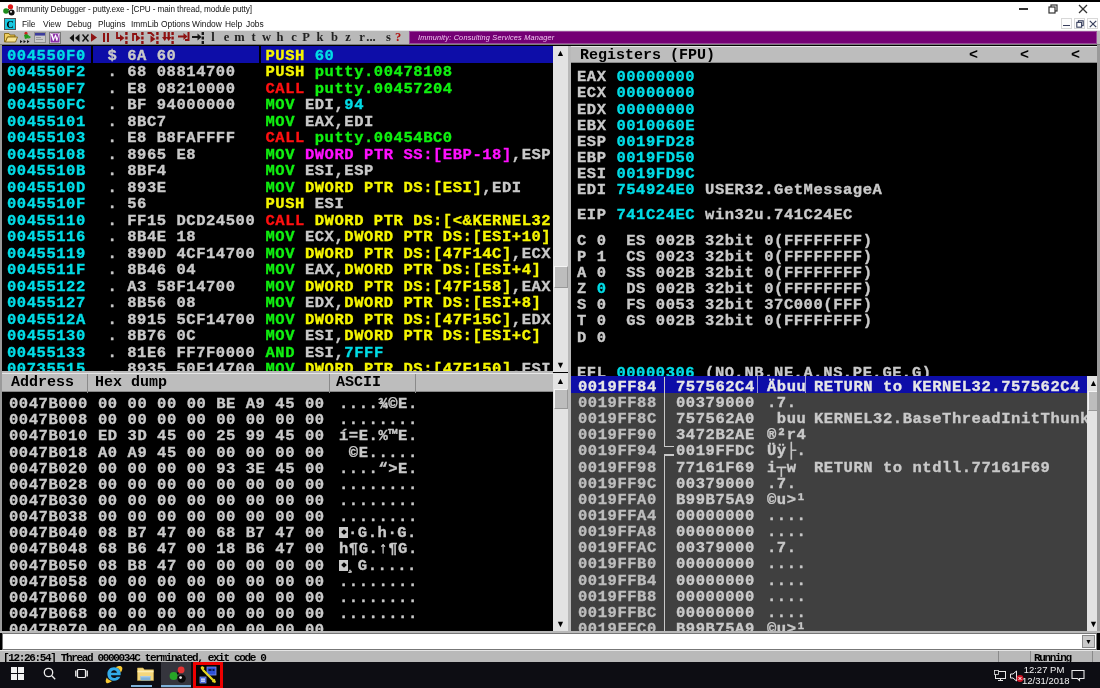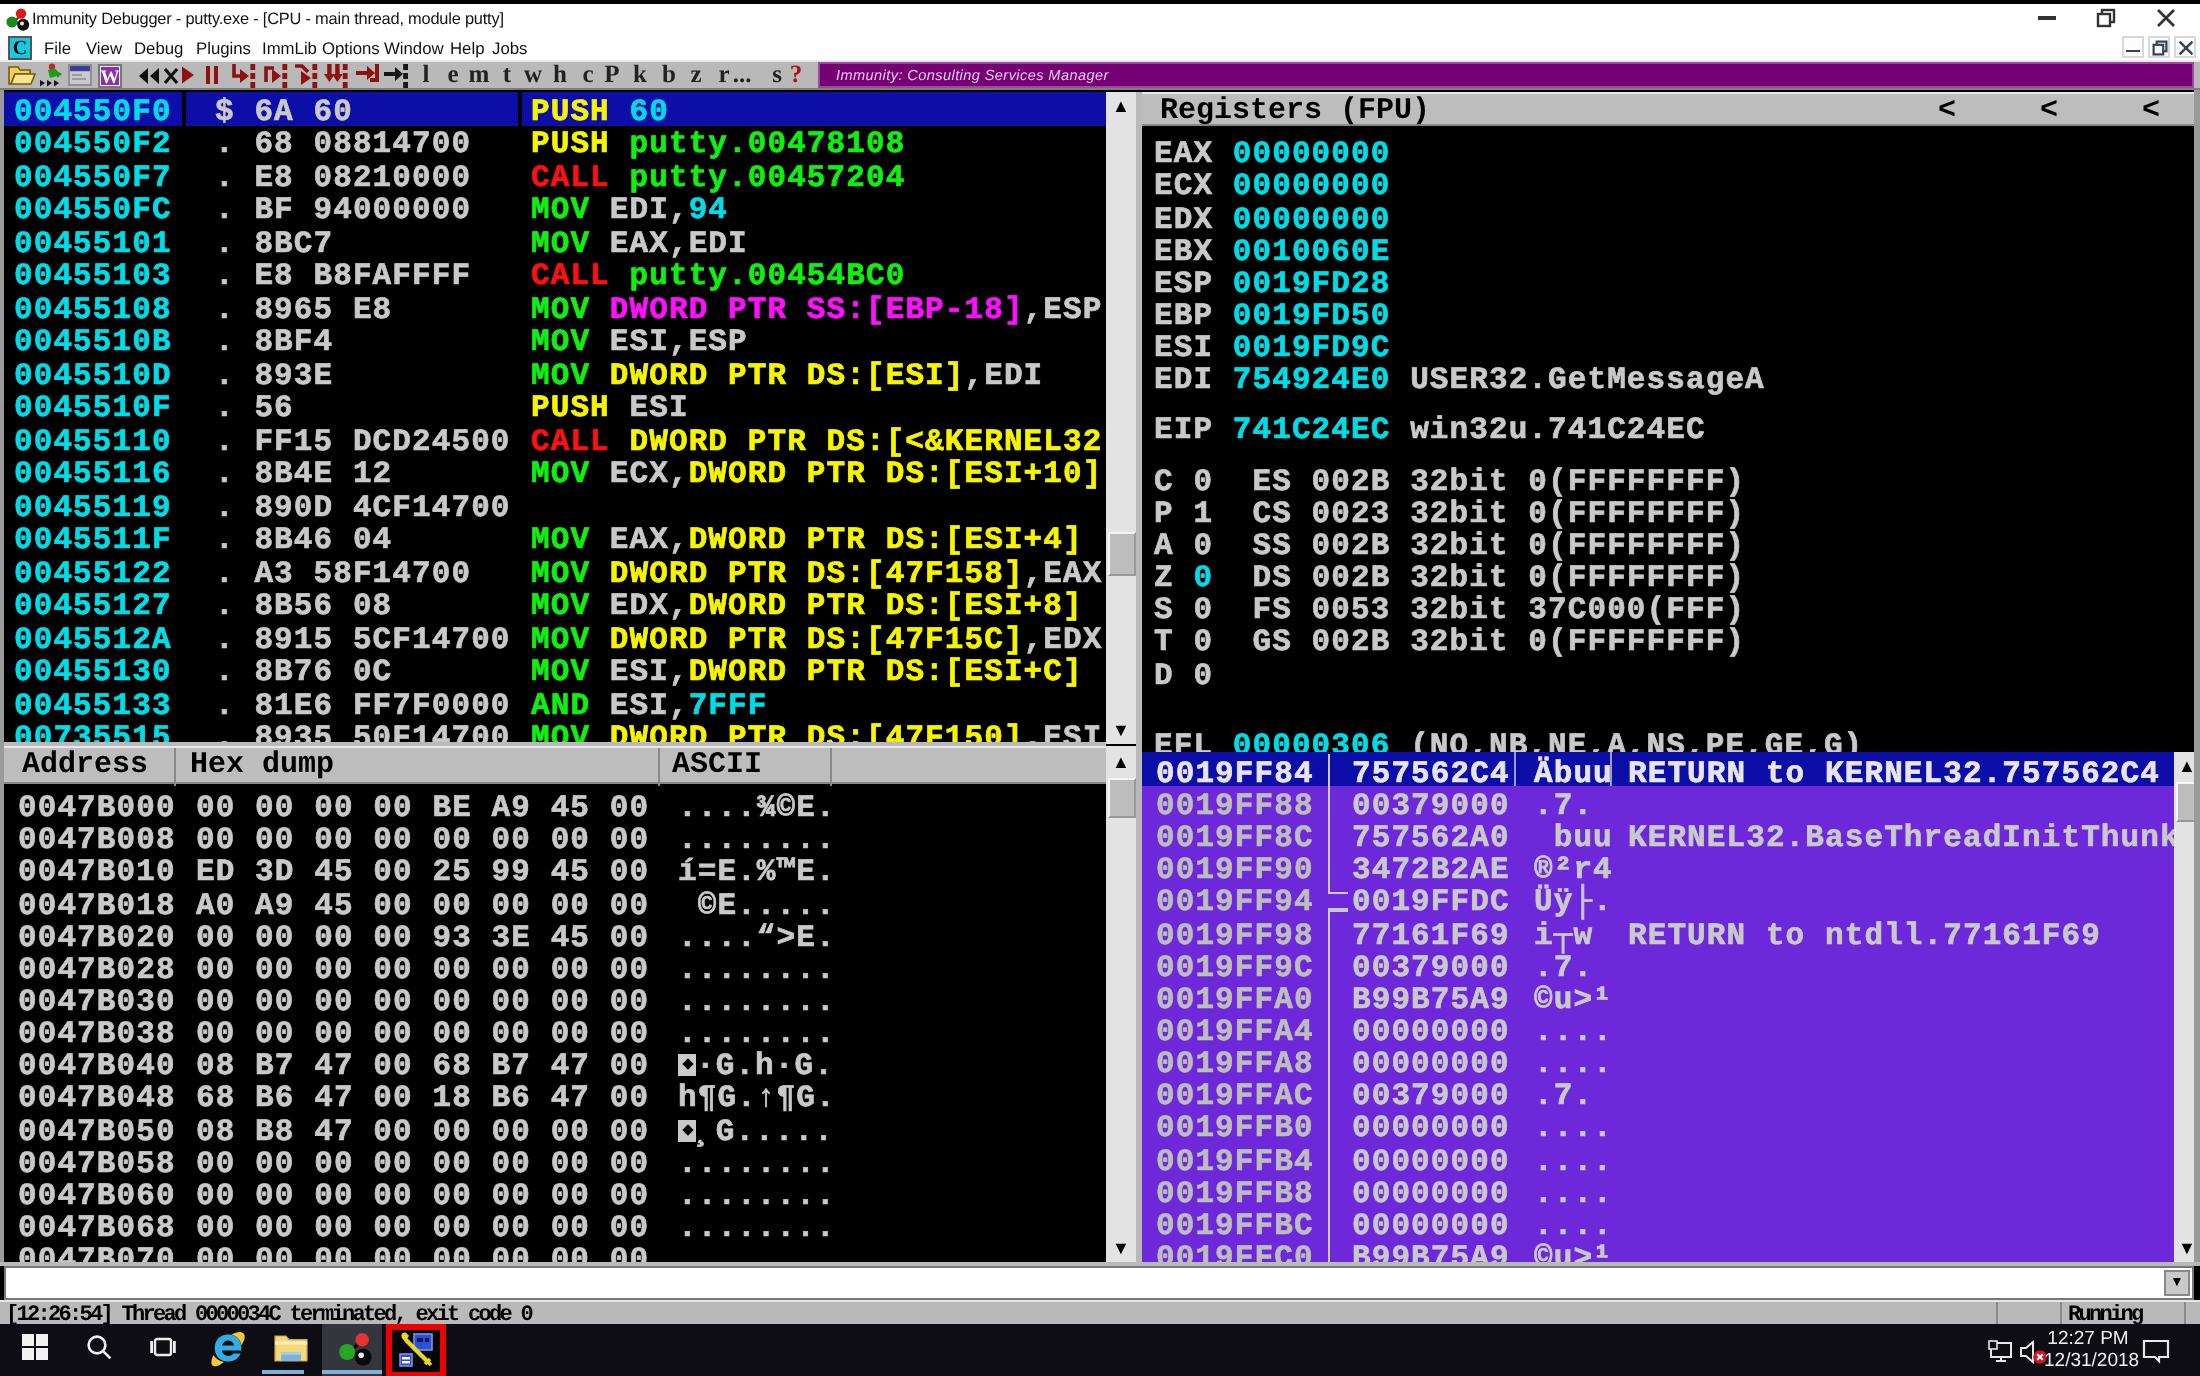--- a/index.html
+++ b/index.html
@@ -24,21 +24,21 @@
 
 #disasm{left:2px;top:46px;width:551px;height:326px;background:#000;overflow:hidden;}
 #dis-sel{position:absolute;left:0;top:0;width:551px;height:17.4px;background:#0d0da8;}
 #regpanel{left:571px;top:46px;width:529px;height:329.5px;background:#000;overflow:hidden;}
 #reghdr{position:absolute;left:0;top:0;width:529px;height:17px;background:#bdbdbd;border-top:1px solid #e8e8e8;border-bottom:1px solid #888;
  font-family:"Liberation Mono",monospace;font-weight:bold;font-size:15px;color:#000;line-height:15px;}
 #hexpanel{left:2px;top:373px;width:551px;height:258px;background:#000;overflow:hidden;}
 #hexhdr{position:absolute;left:0;top:0;width:551px;height:19px;background:#bdbdbd;border-top:1px solid #e8e8e8;border-bottom:1px solid #888;
  font-family:"Liberation Mono",monospace;font-weight:bold;font-size:15px;color:#000;line-height:17px;}
 .hsep{position:absolute;top:0;width:1px;height:19px;background:#8a8a8a;}
-#stackpanel{left:571px;top:375.5px;width:516px;height:255.5px;background:#6d28d9;overflow:hidden;}
+#stackpanel{left:571px;top:375.5px;width:516px;height:255.5px;background:#404040;overflow:hidden;}
 #stk-sel{position:absolute;left:0;top:0.3px;width:516px;height:16.9px;background:#0d0da8;}
 
 .sb{position:absolute;background:#e3e3e3;}
 .sbthumb{position:absolute;background:#bdbdbd;border:1px solid #999;border-top-color:#f5f5f5;border-left-color:#f5f5f5;}
 .arr{position:absolute;width:15px;height:14px;text-align:center;font-size:9px;color:#000;line-height:14px;font-family:"Liberation Sans",sans-serif;}
 
 #cmdline{left:2px;top:633px;width:1095px;height:17px;background:#fff;border:1px solid #777;}
 #cmddrop{position:absolute;right:1px;top:1px;width:13px;height:13px;background:#c9c9c9;border:1px solid #888;font-size:7px;line-height:12px;text-align:center;color:#000;}
 #statusbar{left:0;top:650px;width:1100px;height:12px;background:#b9b9b9;border-top:1px solid #e5e5e5;}
 #status-text{position:absolute;left:3px;top:1px;font-family:"Liberation Mono",monospace;font-weight:bold;font-size:11px;letter-spacing:-1.35px;color:#000;}
@@ -189,22 +189,22 @@
 <div class="row mono" style="left:0;top:18.2px;width:551px"><span class="c" style="position:absolute;left:5px">004550F2</span><span class="w" style="position:absolute;left:105.5px">. 68 08814700</span><span style="position:absolute;left:263.5px"><span class="y">PUSH</span><span class="w"> </span><span class="g">putty.00478108</span></span></div>
 <div class="row mono" style="left:0;top:34.7px;width:551px"><span class="c" style="position:absolute;left:5px">004550F7</span><span class="w" style="position:absolute;left:105.5px">. E8 08210000</span><span style="position:absolute;left:263.5px"><span class="r">CALL</span><span class="w"> </span><span class="g">putty.00457204</span></span></div>
 <div class="row mono" style="left:0;top:51.2px;width:551px"><span class="c" style="position:absolute;left:5px">004550FC</span><span class="w" style="position:absolute;left:105.5px">. BF 94000000</span><span style="position:absolute;left:263.5px"><span class="g">MOV</span><span class="w"> EDI,</span><span class="c">94</span></span></div>
 <div class="row mono" style="left:0;top:67.7px;width:551px"><span class="c" style="position:absolute;left:5px">00455101</span><span class="w" style="position:absolute;left:105.5px">. 8BC7</span><span style="position:absolute;left:263.5px"><span class="g">MOV</span><span class="w"> EAX,EDI</span></span></div>
 <div class="row mono" style="left:0;top:84.2px;width:551px"><span class="c" style="position:absolute;left:5px">00455103</span><span class="w" style="position:absolute;left:105.5px">. E8 B8FAFFFF</span><span style="position:absolute;left:263.5px"><span class="r">CALL</span><span class="w"> </span><span class="g">putty.00454BC0</span></span></div>
 <div class="row mono" style="left:0;top:100.7px;width:551px"><span class="c" style="position:absolute;left:5px">00455108</span><span class="w" style="position:absolute;left:105.5px">. 8965 E8</span><span style="position:absolute;left:263.5px"><span class="g">MOV</span><span class="w"> </span><span class="m">DWORD PTR SS:[EBP-18]</span><span class="w">,ESP</span></span></div>
 <div class="row mono" style="left:0;top:117.2px;width:551px"><span class="c" style="position:absolute;left:5px">0045510B</span><span class="w" style="position:absolute;left:105.5px">. 8BF4</span><span style="position:absolute;left:263.5px"><span class="g">MOV</span><span class="w"> ESI,ESP</span></span></div>
 <div class="row mono" style="left:0;top:133.7px;width:551px"><span class="c" style="position:absolute;left:5px">0045510D</span><span class="w" style="position:absolute;left:105.5px">. 893E</span><span style="position:absolute;left:263.5px"><span class="g">MOV</span><span class="w"> </span><span class="y">DWORD PTR DS:[ESI]</span><span class="w">,EDI</span></span></div>
 <div class="row mono" style="left:0;top:150.2px;width:551px"><span class="c" style="position:absolute;left:5px">0045510F</span><span class="w" style="position:absolute;left:105.5px">. 56</span><span style="position:absolute;left:263.5px"><span class="y">PUSH</span><span class="w"> ESI</span></span></div>
 <div class="row mono" style="left:0;top:166.7px;width:551px"><span class="c" style="position:absolute;left:5px">00455110</span><span class="w" style="position:absolute;left:105.5px">. FF15 DCD24500</span><span style="position:absolute;left:263.5px"><span class="r">CALL</span><span class="w"> </span><span class="y">DWORD PTR DS:[&lt;&amp;KERNEL32.G</span></span></div>
-<div class="row mono" style="left:0;top:183.2px;width:551px"><span class="c" style="position:absolute;left:5px">00455116</span><span class="w" style="position:absolute;left:105.5px">. 8B4E 12</span><span style="position:absolute;left:263.5px"><span class="g">MOV</span><span class="w"> ECX,</span><span class="y">DWORD PTR DS:[ESI+10]</span></span></div>
-<div class="row mono" style="left:0;top:199.7px;width:551px"><span class="c" style="position:absolute;left:5px">00455119</span><span class="w" style="position:absolute;left:105.5px">. 890D 4CF14700</span></div>
+<div class="row mono" style="left:0;top:183.2px;width:551px"><span class="c" style="position:absolute;left:5px">00455116</span><span class="w" style="position:absolute;left:105.5px">. 8B4E 18</span><span style="position:absolute;left:263.5px"><span class="g">MOV</span><span class="w"> ECX,</span><span class="y">DWORD PTR DS:[ESI+10]</span></span></div>
+<div class="row mono" style="left:0;top:199.7px;width:551px"><span class="c" style="position:absolute;left:5px">00455119</span><span class="w" style="position:absolute;left:105.5px">. 890D 4CF14700</span><span style="position:absolute;left:263.5px"><span class="g">MOV</span><span class="w"> </span><span class="y">DWORD PTR DS:[47F14C]</span><span class="w">,ECX</span></span></div>
 <div class="row mono" style="left:0;top:216.2px;width:551px"><span class="c" style="position:absolute;left:5px">0045511F</span><span class="w" style="position:absolute;left:105.5px">. 8B46 04</span><span style="position:absolute;left:263.5px"><span class="g">MOV</span><span class="w"> EAX,</span><span class="y">DWORD PTR DS:[ESI+4]</span></span></div>
 <div class="row mono" style="left:0;top:232.7px;width:551px"><span class="c" style="position:absolute;left:5px">00455122</span><span class="w" style="position:absolute;left:105.5px">. A3 58F14700</span><span style="position:absolute;left:263.5px"><span class="g">MOV</span><span class="w"> </span><span class="y">DWORD PTR DS:[47F158]</span><span class="w">,EAX</span></span></div>
 <div class="row mono" style="left:0;top:249.2px;width:551px"><span class="c" style="position:absolute;left:5px">00455127</span><span class="w" style="position:absolute;left:105.5px">. 8B56 08</span><span style="position:absolute;left:263.5px"><span class="g">MOV</span><span class="w"> EDX,</span><span class="y">DWORD PTR DS:[ESI+8]</span></span></div>
 <div class="row mono" style="left:0;top:265.7px;width:551px"><span class="c" style="position:absolute;left:5px">0045512A</span><span class="w" style="position:absolute;left:105.5px">. 8915 5CF14700</span><span style="position:absolute;left:263.5px"><span class="g">MOV</span><span class="w"> </span><span class="y">DWORD PTR DS:[47F15C]</span><span class="w">,EDX</span></span></div>
 <div class="row mono" style="left:0;top:282.2px;width:551px"><span class="c" style="position:absolute;left:5px">00455130</span><span class="w" style="position:absolute;left:105.5px">. 8B76 0C</span><span style="position:absolute;left:263.5px"><span class="g">MOV</span><span class="w"> ESI,</span><span class="y">DWORD PTR DS:[ESI+C]</span></span></div>
 <div class="row mono" style="left:0;top:298.7px;width:551px"><span class="c" style="position:absolute;left:5px">00455133</span><span class="w" style="position:absolute;left:105.5px">. 81E6 FF7F0000</span><span style="position:absolute;left:263.5px"><span class="g">AND</span><span class="w"> ESI,</span><span class="c">7FFF</span></span></div>
 <div class="row mono" style="left:0;top:315.2px;width:551px"><span class="c" style="position:absolute;left:5px">00735515</span><span class="w" style="position:absolute;left:105.5px">. 8935 50F14700</span><span style="position:absolute;left:263.5px"><span class="g">MOV</span><span class="w"> </span><span class="y">DWORD PTR DS:[47F150]</span><span class="w">,ESI</span></span></div>
 </div>
 <div class="abs sb" style="left:553px;top:46px;width:15px;height:326px"></div>
 <div class="arr" style="left:553px;top:46px">▲</div>

